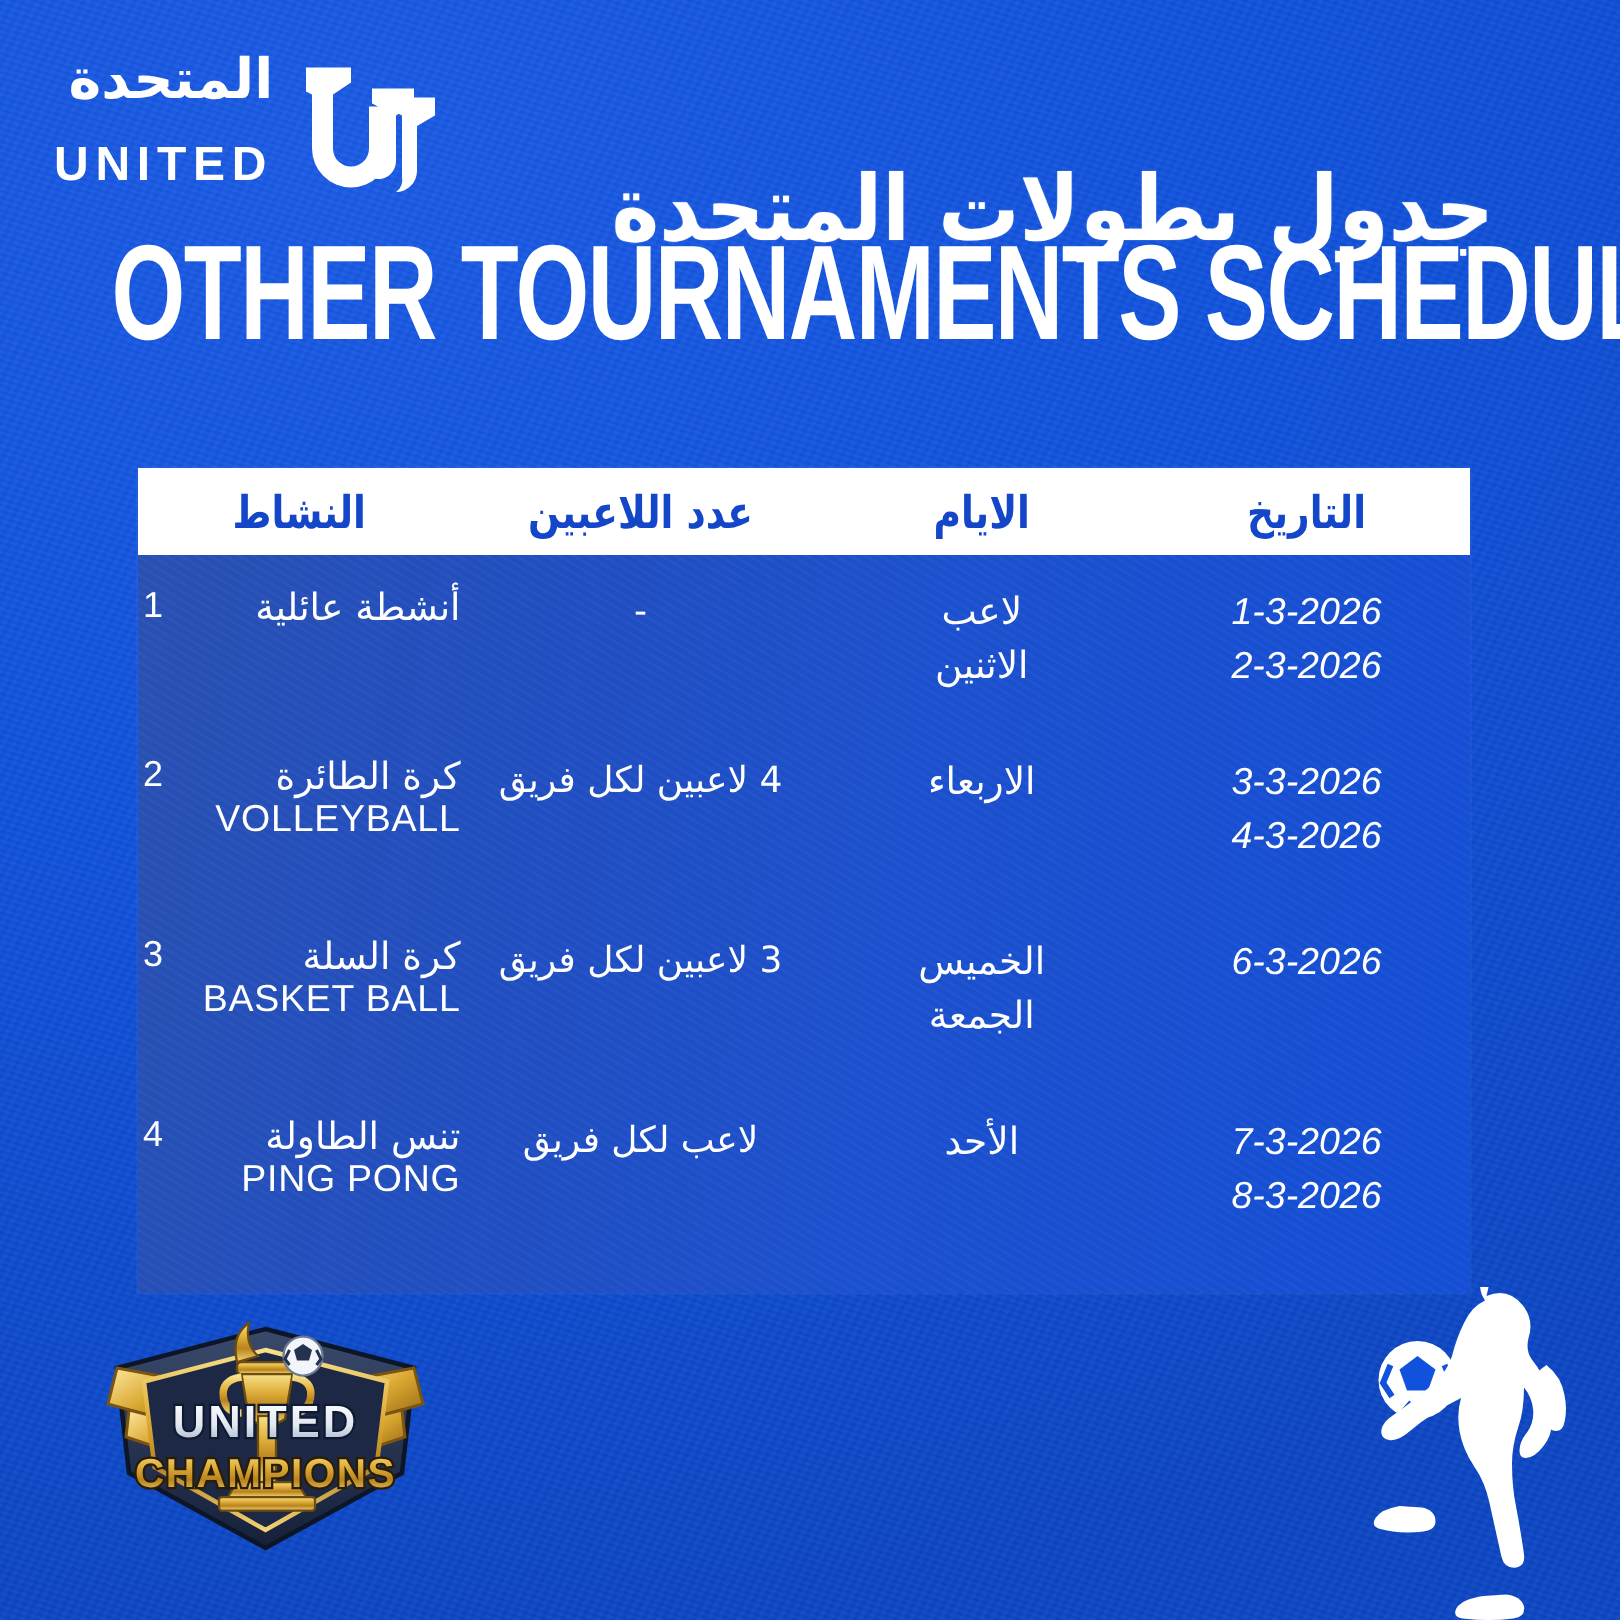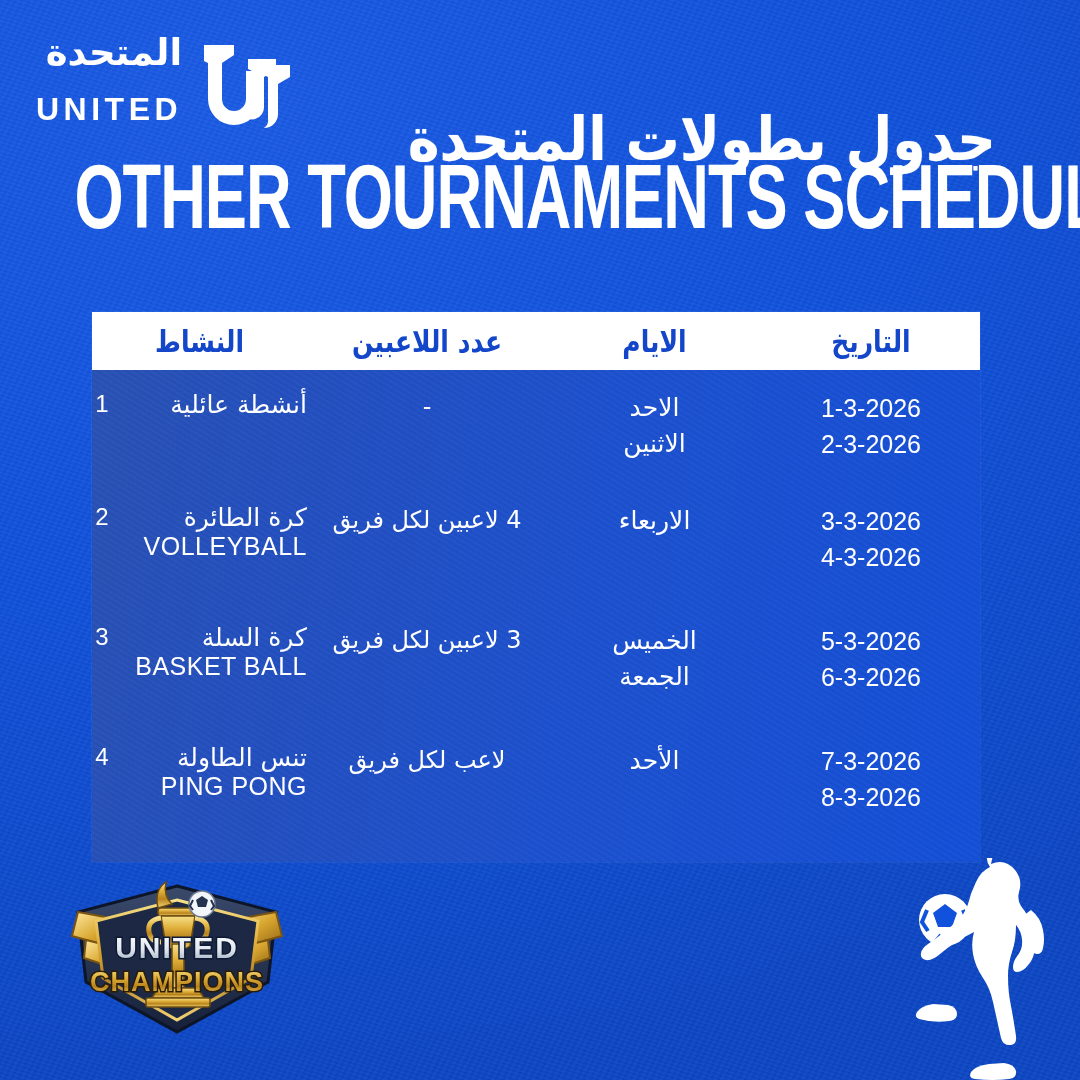--- a/index.html
+++ b/index.html
@@ -87,21 +87,21 @@
   .act-wrap{width:215px;display:flex;flex-direction:row-reverse;justify-content:flex-start;align-items:flex-start;gap:10px;padding-right:0;}
   .rownum{
     font-size:24px;font-weight:400;color:#fff;width:20px;text-align:center;
     font-family:"Liberation Sans",sans-serif;flex:0 0 auto;
   }
   .act-text{flex:1 1 auto;text-align:right;}
   .ar{font-size:25px;font-weight:400;direction:rtl;text-align:center;}
   .en{font-size:25px;font-weight:400;direction:ltr;font-family:"Liberation Sans",sans-serif;letter-spacing:.5px;}
   .num-cell{width:240px;font-size:24px;}
   .day-cell{width:215px;font-size:25px;}
-  .date-cell{width:218px;font-size:25px;direction:ltr;font-family:"Liberation Sans",sans-serif;letter-spacing:0px;}
+  .date-cell{width:218px;font-size:25px;direction:ltr;font-family:"Liberation Sans",sans-serif;letter-spacing:0px;font-style:italic;}
 
   
   .row{min-height:93px;}
   .row-1{min-height:86px;}
 
   
   .emblem{position:absolute;left:62px;top:878px;width:230px;height:160px;}
   .emblem svg{display:block;width:100%;height:100%;}
 
   
@@ -145,21 +145,21 @@
     </div>
 
     <div class="tbody">
 
       <div class="row row-1">
         <div class="cell date-cell">
           <span class="l1">1-3-2026</span>
           <span class="l2">2-3-2026</span>
         </div>
         <div class="cell day-cell">
-          <span class="l1">الاحد</span>
+          <span class="l1">لاعب</span>
           <span class="l2">الاثنين</span>
         </div>
         <div class="cell num-cell">-</div>
         <div class="act-wrap">
           <span class="rownum">1</span>
           <span class="act-text">
             <span class="ar l1">أنشطة عائلية</span>
             <span class="en l2"></span>
           </span>
         </div>
@@ -178,21 +178,20 @@
           <span class="rownum">2</span>
           <span class="act-text">
             <span class="ar l1">كرة الطائرة</span>
             <span class="en l2">VOLLEYBALL</span>
           </span>
         </div>
       </div>
 
       <div class="row">
         <div class="cell date-cell">
-          <span class="l1">5-3-2026</span>
           <span class="l2">6-3-2026</span>
         </div>
         <div class="cell day-cell">
           <span class="l1">الخميس</span>
           <span class="l2">الجمعة</span>
         </div>
         <div class="cell num-cell">3 لاعبين لكل فريق</div>
         <div class="act-wrap">
           <span class="rownum">3</span>
           <span class="act-text">

